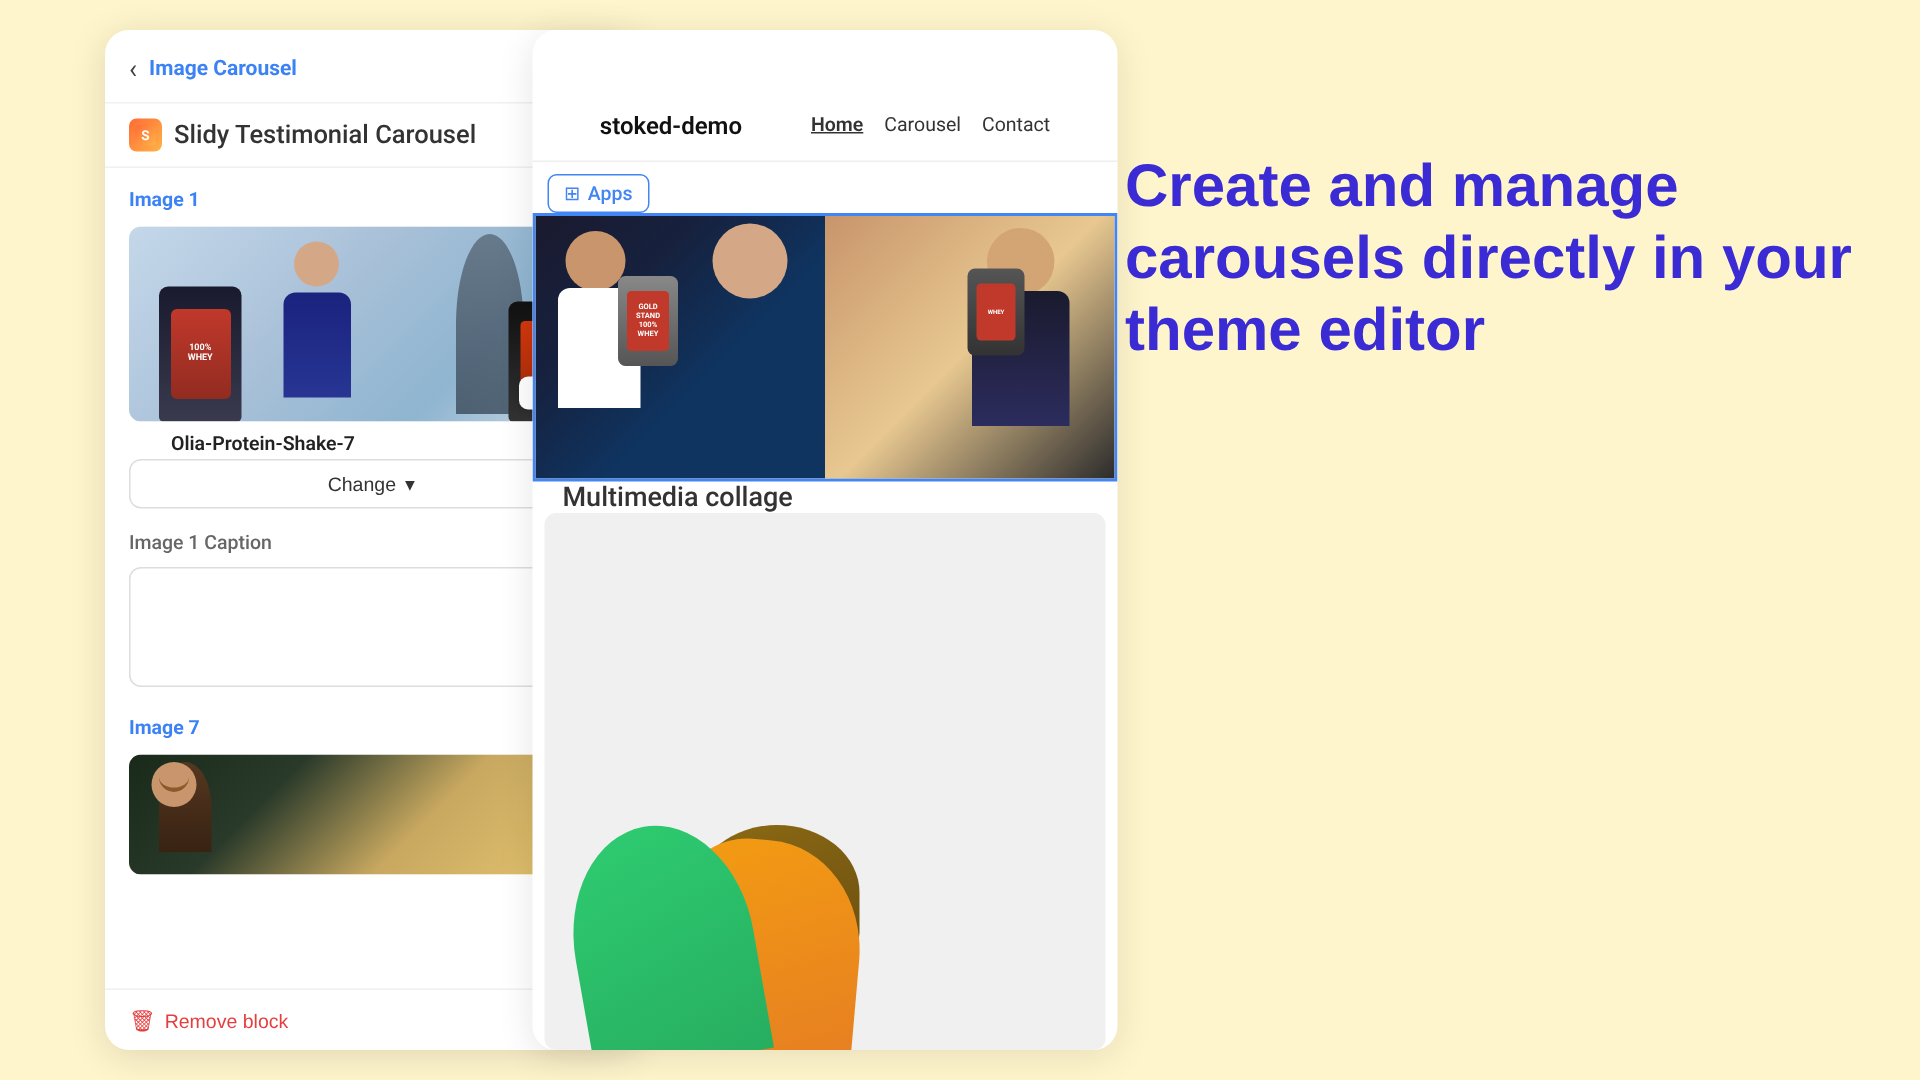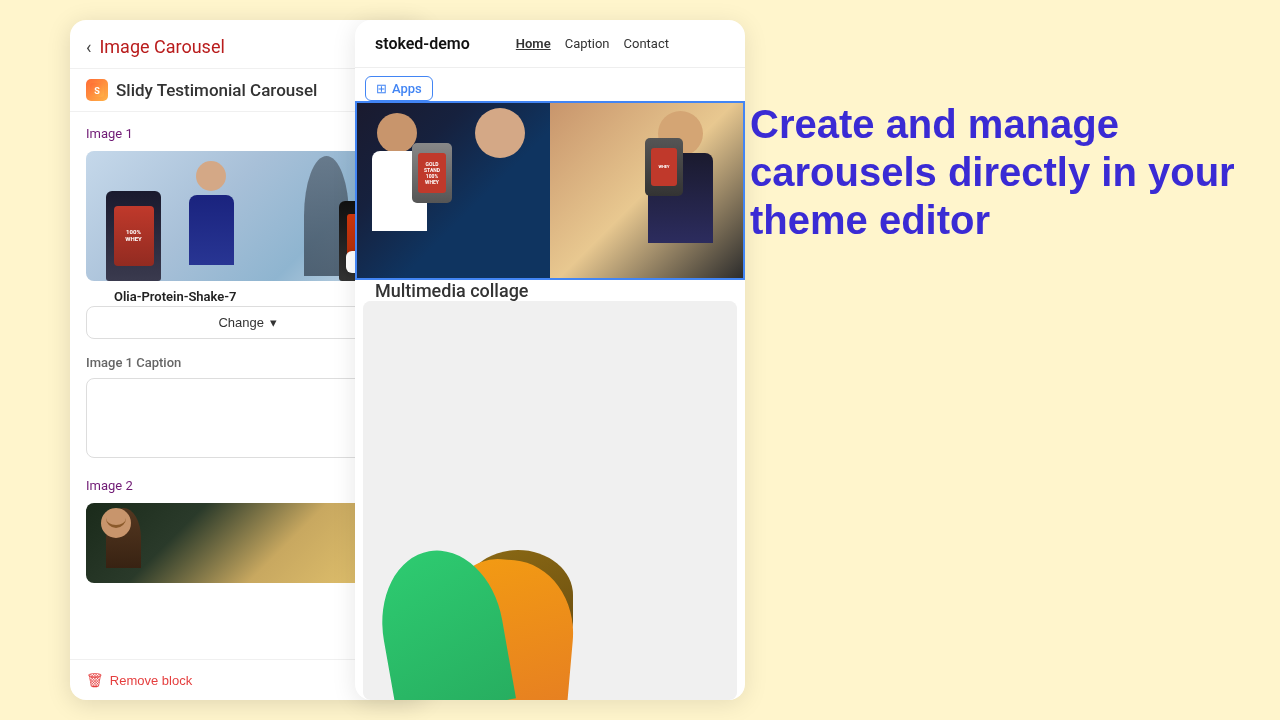--- a/index.html
+++ b/index.html
@@ -41,23 +41,23 @@
       gap: 8px;
     }
 
     .back-icon {
       font-size: 18px;
       color: #444;
       cursor: pointer;
     }
 
     .panel-title {
-      font-size: 18px;
-      font-weight: 400;
-      color: #b91c1c;
+      font-size: 14px;
+      font-weight: 700;
+      color: #3b82f6;
     }
 
     .panel-menu-icon {
       font-size: 20px;
       color: #555;
       cursor: pointer;
       letter-spacing: 2px;
     }
 
     .app-subtitle {
@@ -87,22 +87,22 @@
     }
 
     .panel-body {
       flex: 1;
       overflow-y: auto;
       padding: 14px 16px;
     }
 
     .section-label {
       font-size: 13px;
-      color: #701a75;
-      font-weight: 400;
+      color: #3b82f6;
+      font-weight: 700;
       margin-bottom: 10px;
     }
 
     .image-preview-box {
       background: #f5f5f5;
       border-radius: 8px;
       overflow: hidden;
       position: relative;
       height: 130px;
       margin-bottom: 8px;
@@ -213,21 +213,22 @@
       overflow: hidden;
       display: flex;
       flex-direction: column;
     }
 
     .preview-header {
       padding: 14px 20px;
       border-bottom: 1px solid #eee;
       display: flex;
       align-items: center;
-      justify-content: flex-start;
+      justify-content: center;
+      margin-top: 40px;
     }
 
     .store-name {
       font-size: 16px;
       font-weight: 600;
       color: #111;
     }
 
     .nav-links {
       display: flex;
@@ -473,21 +474,21 @@
     <button class="change-btn">
       <span>Change</span>
       <span>▾</span>
     </button>
 
     
     <div class="caption-section-label">Image 1 Caption</div>
     <textarea class="caption-textarea" placeholder="" style=""></textarea>
 
     
-    <div class="section-label">Image 2</div>
+    <div class="section-label">Image 7</div>
     <div class="image-preview-box" style="height:80px;">
       <div style="width:100%;height:100%;background:linear-gradient(135deg,#1a2a1a 0%,#2a3a2a 30%,#c8a860 60%,#e8c870 100%);position:relative;overflow:hidden;">
 
         <div style="position:absolute;left:20px;top:5px;width:35px;height:60px;background:linear-gradient(180deg,#5a3820 0%,#3a2010 100%);border-radius:50% 50% 0 0;opacity:0.9;"></div>
         <div style="position:absolute;left:15px;top:5px;width:30px;height:30px;background:#c8956c;border-radius:50%;"></div>
 
         <div style="position:absolute;left:20px;top:15px;width:20px;height:10px;border-bottom:3px solid #8b5a2b;border-radius:0 0 10px 10px;"></div>
       </div>
     </div>
   </div>
@@ -499,21 +500,21 @@
     </button>
   </div>
 </div>
 
 <div class="right-preview">
 
   <div class="preview-header">
     <span class="store-name">stoked-demo</span>
     <div class="nav-links">
       <a class="nav-link active">Home</a>
-      <a class="nav-link">Caption</a>
+      <a class="nav-link">Carousel</a>
       <a class="nav-link">Contact</a>
     </div>
   </div>
 
   <div class="apps-badge">
     <span>⊞</span>
     <span>Apps</span>
   </div>
 
   <div class="carousel-area">

